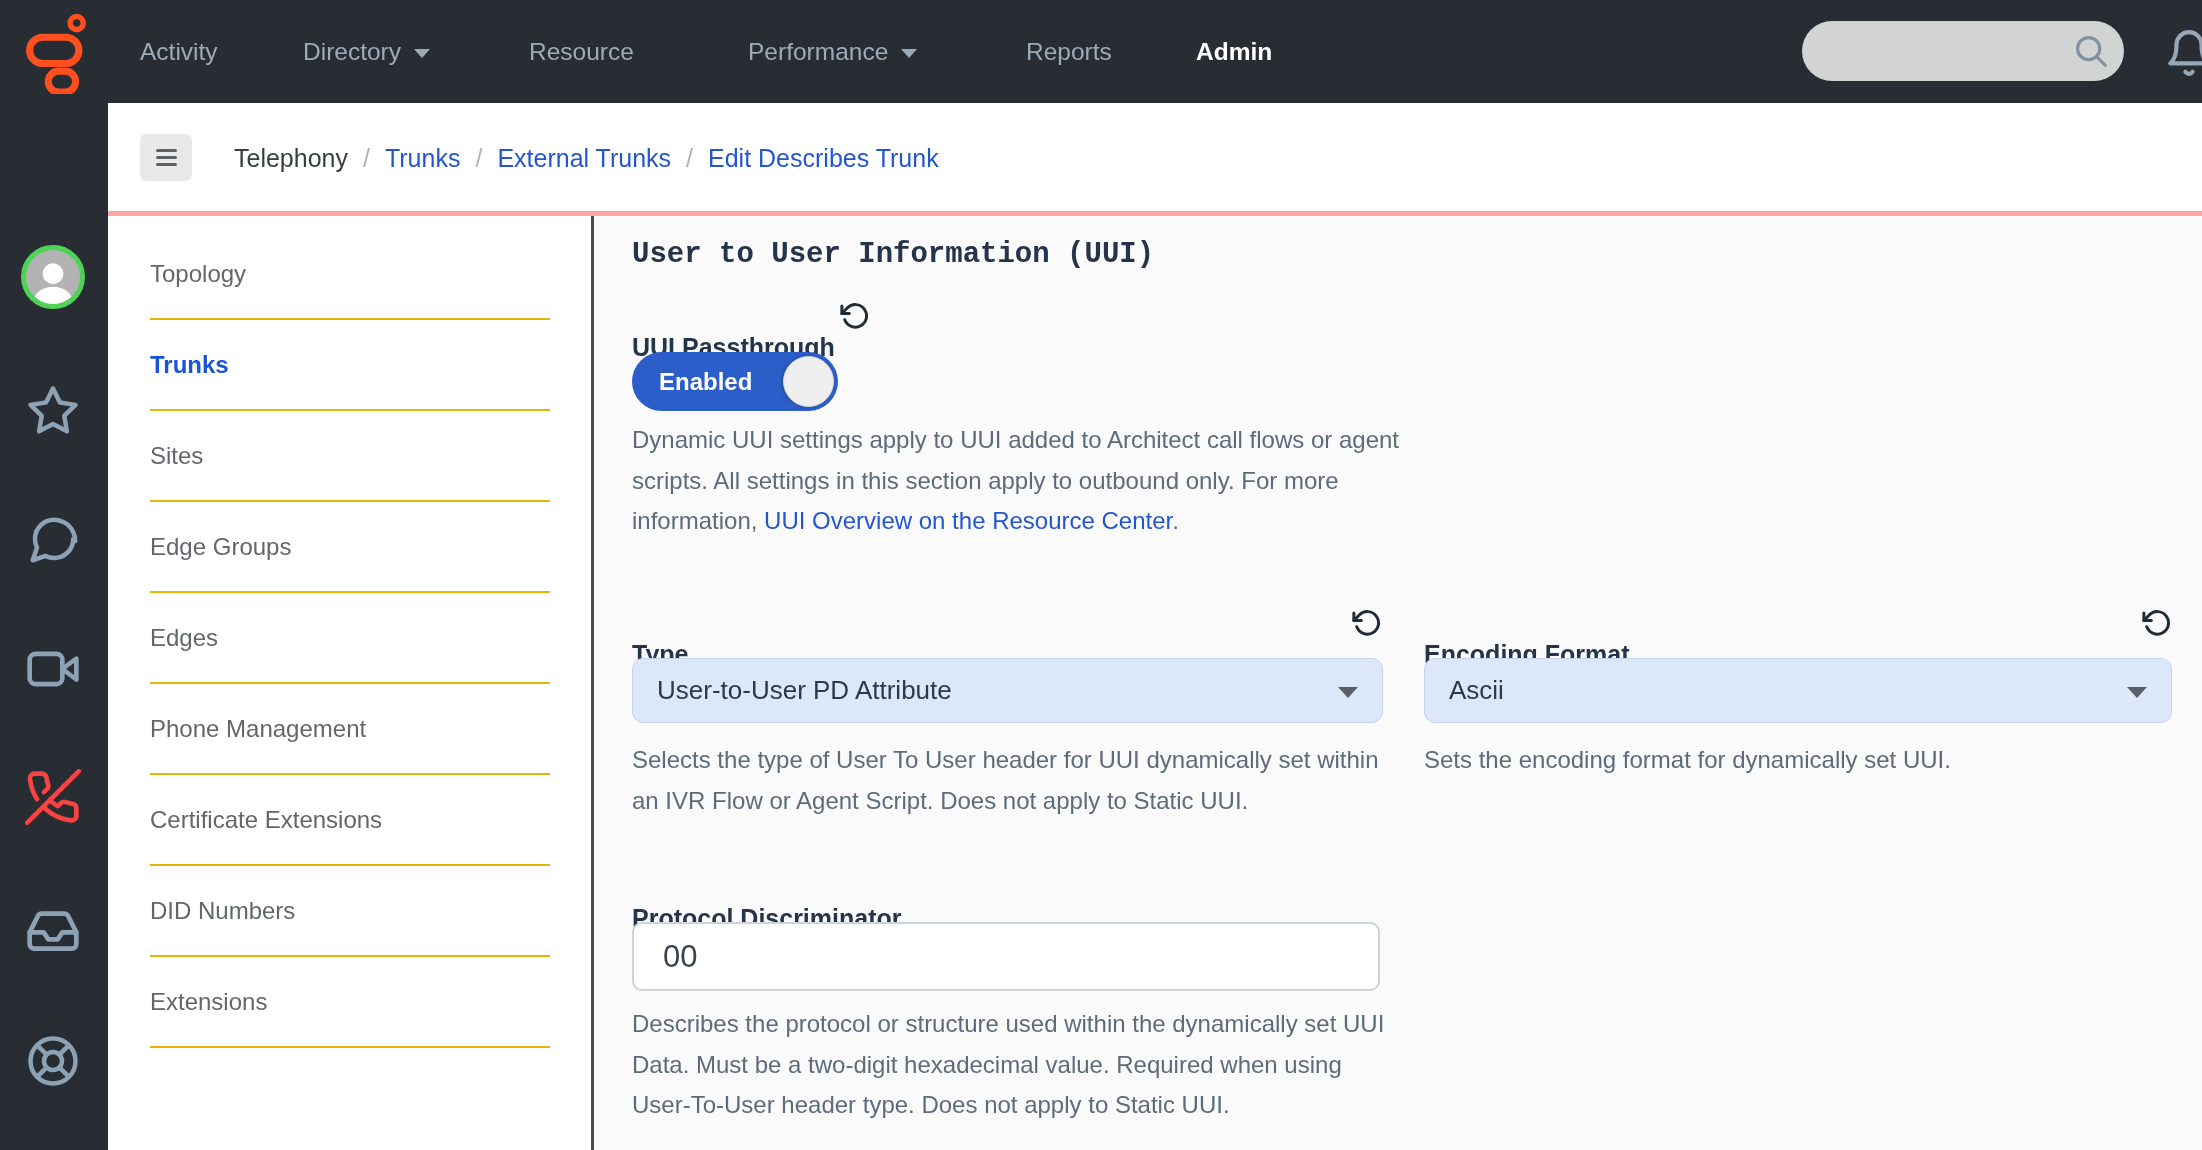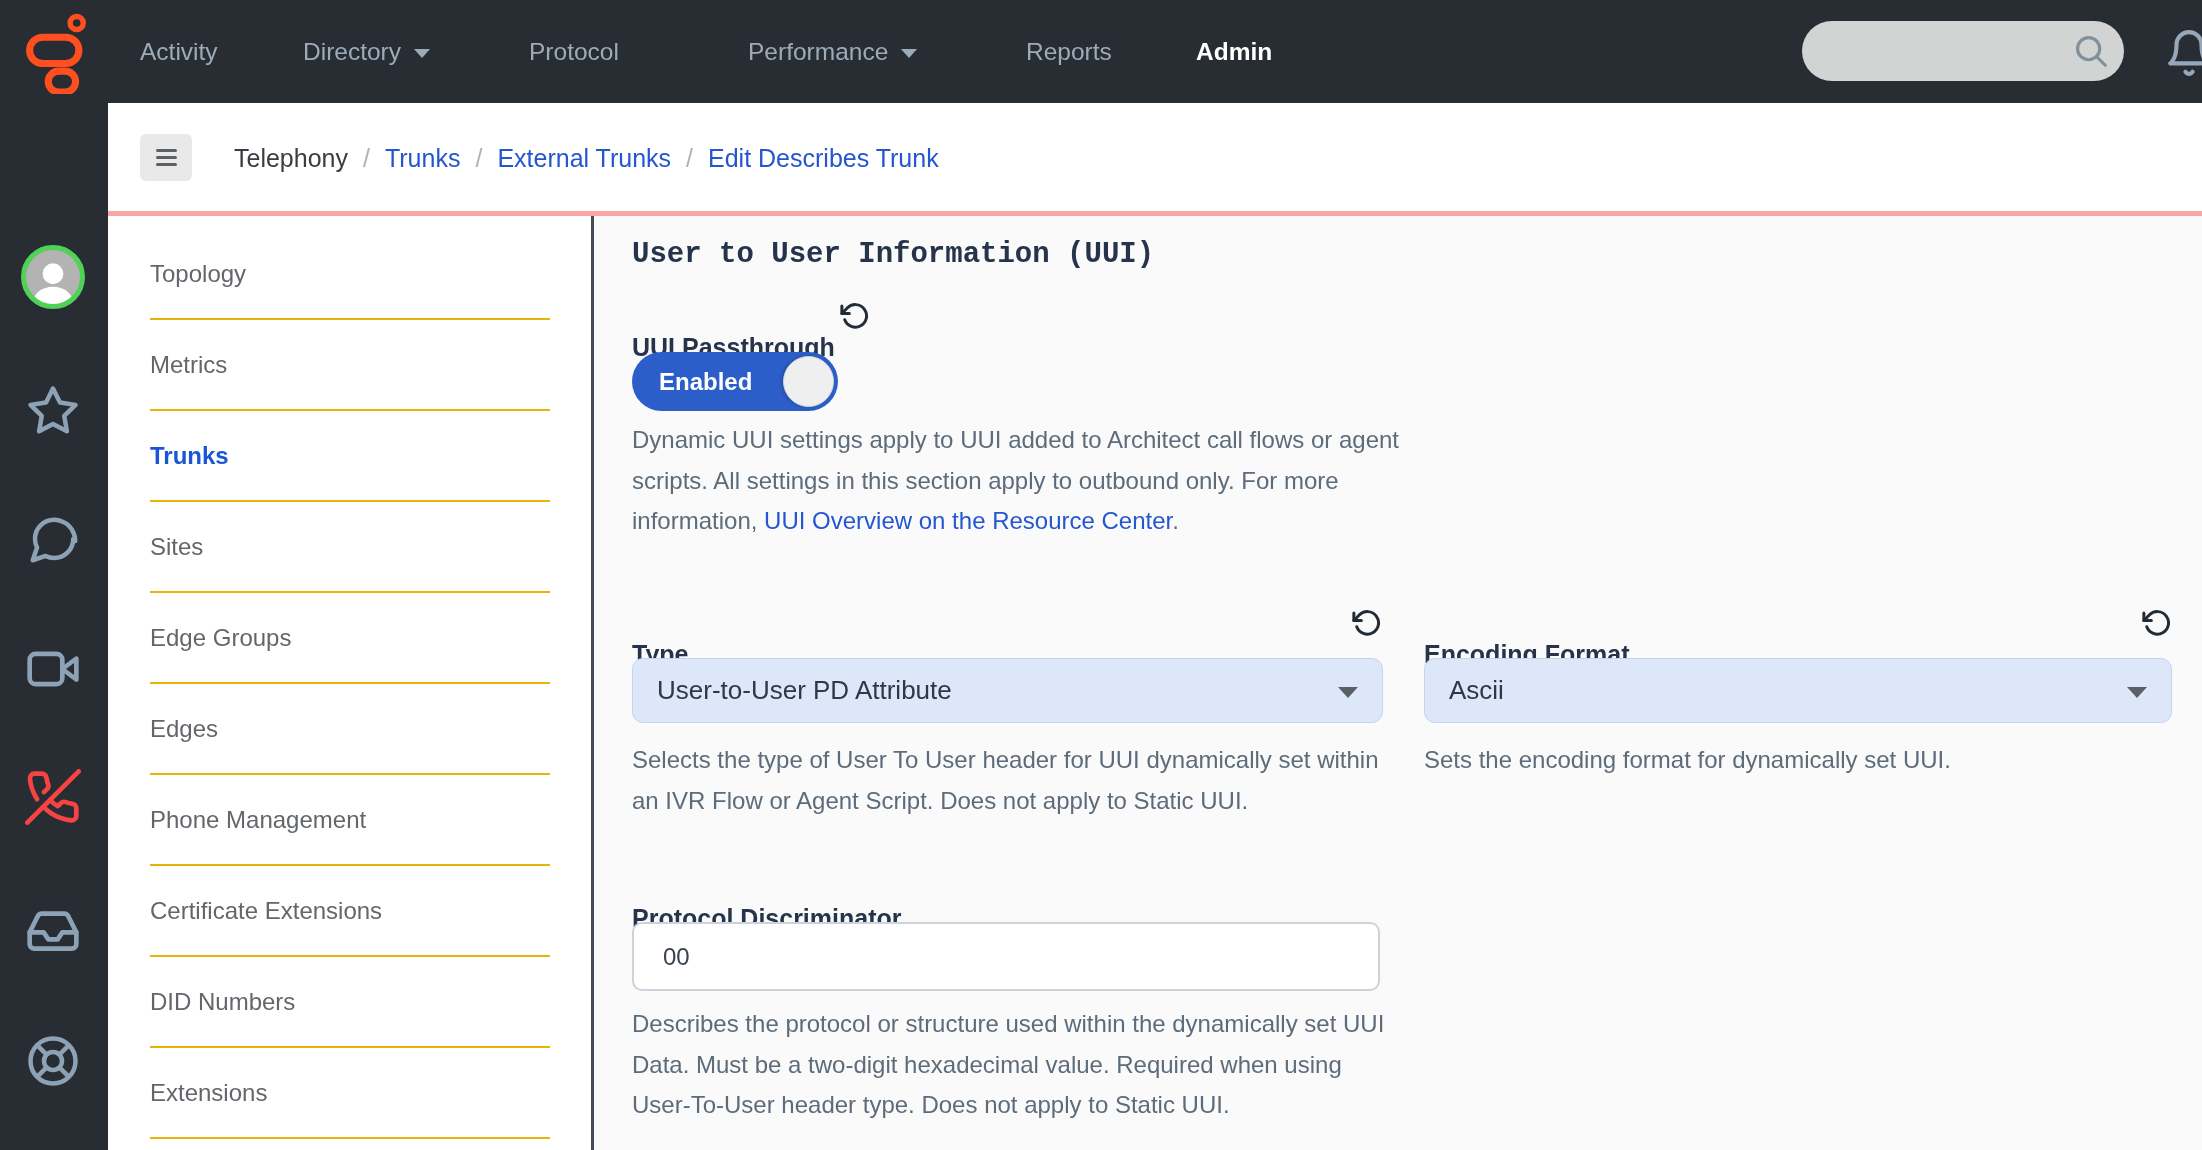--- a/index.html
+++ b/index.html
@@ -63,21 +63,21 @@
 
   .help-text{font-size:24px;line-height:40.5px;color:#5d6b7a;}
   .inline-link{color:#2456cf;text-decoration:none;cursor:pointer;}
 
   .dropdown{height:65px;border-radius:11px;background:#dce8fa;border:1.5px solid #c5d3ee;cursor:pointer;}
   .dd-value{position:absolute;left:24px;top:0;line-height:63px;font-size:26px;color:#2e3945;}
   .dd-caret{position:absolute;right:24px;top:28px;width:0;height:0;border-left:10px solid transparent;
             border-right:10px solid transparent;border-top:11px solid #5b6066;}
 
   .text-input{width:748px;height:69px;border:2px solid #cdd3da;border-radius:10px;background:#fff;
-              font-size:24px;color:#39434f;padding:0 0 0 29px;outline:none;}
+              font-size:31px;color:#39434f;padding:0 0 0 29px;outline:none;}
 </style>
 </head>
 <body>
 
 <div class="screen">
 
   <header class="topnav">
     <div class="logo">
       <svg viewBox="0 0 64 76" fill="none" stroke="currentColor">
         <circle cx="50" cy="11" r="6" stroke-width="5"></circle>
@@ -86,21 +86,21 @@
       </svg>
     </div>
     <a class="nav-item" style="left:140px">
         <span>Activity</span>
       </a>
     <a class="nav-item" style="left:303px">
         <span>Directory</span>
         <span class="nav-caret"></span>
       </a>
     <a class="nav-item" style="left:529px">
-        <span>Protocol</span>
+        <span>Resource</span>
       </a>
     <a class="nav-item" style="left:748px">
         <span>Performance</span>
         <span class="nav-caret"></span>
       </a>
     <a class="nav-item" style="left:1026px">
         <span>Reports</span>
       </a>
     <a class="nav-item active" style="left:1196px">
         <span>Admin</span>
@@ -183,21 +183,20 @@
       <a class="crumb-link">Trunks</a>
       <span class="crumb-sep">/</span>
       <a class="crumb-link">External Trunks</a>
       <span class="crumb-sep">/</span>
       <a class="crumb-link">Edit Describes Trunk</a>
     </div>
   </div>
 
   <nav class="menu-col">
     <div class="menu-item">Topology</div>
-    <div class="menu-item">Metrics</div>
     <div class="menu-item active">Trunks</div>
     <div class="menu-item">Sites</div>
     <div class="menu-item">Edge Groups</div>
     <div class="menu-item">Edges</div>
     <div class="menu-item">Phone Management</div>
     <div class="menu-item">Certificate Extensions</div>
     <div class="menu-item">DID Numbers</div>
     <div class="menu-item">Extensions</div>
   </nav>
   <div class="vline"></div>

